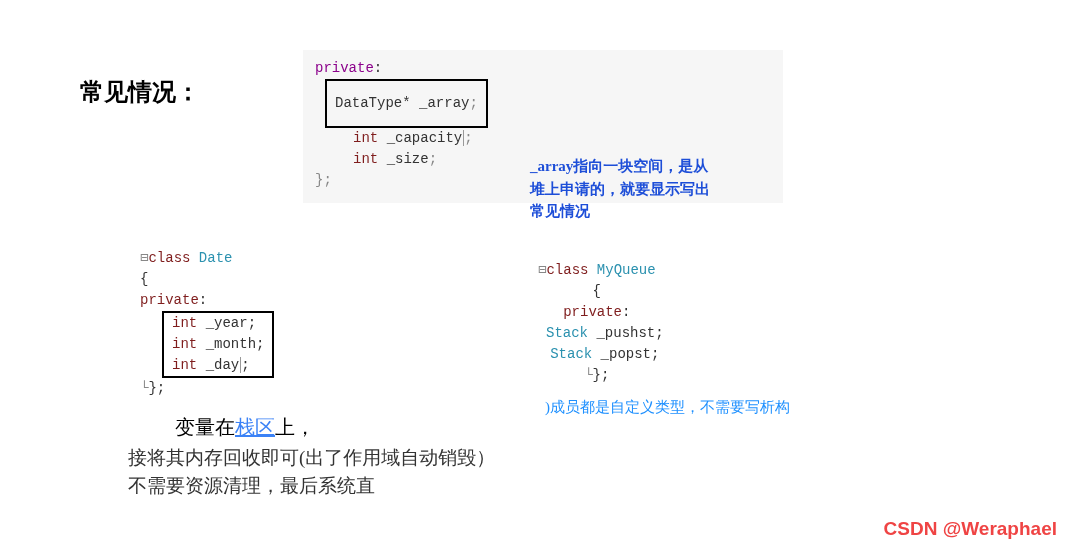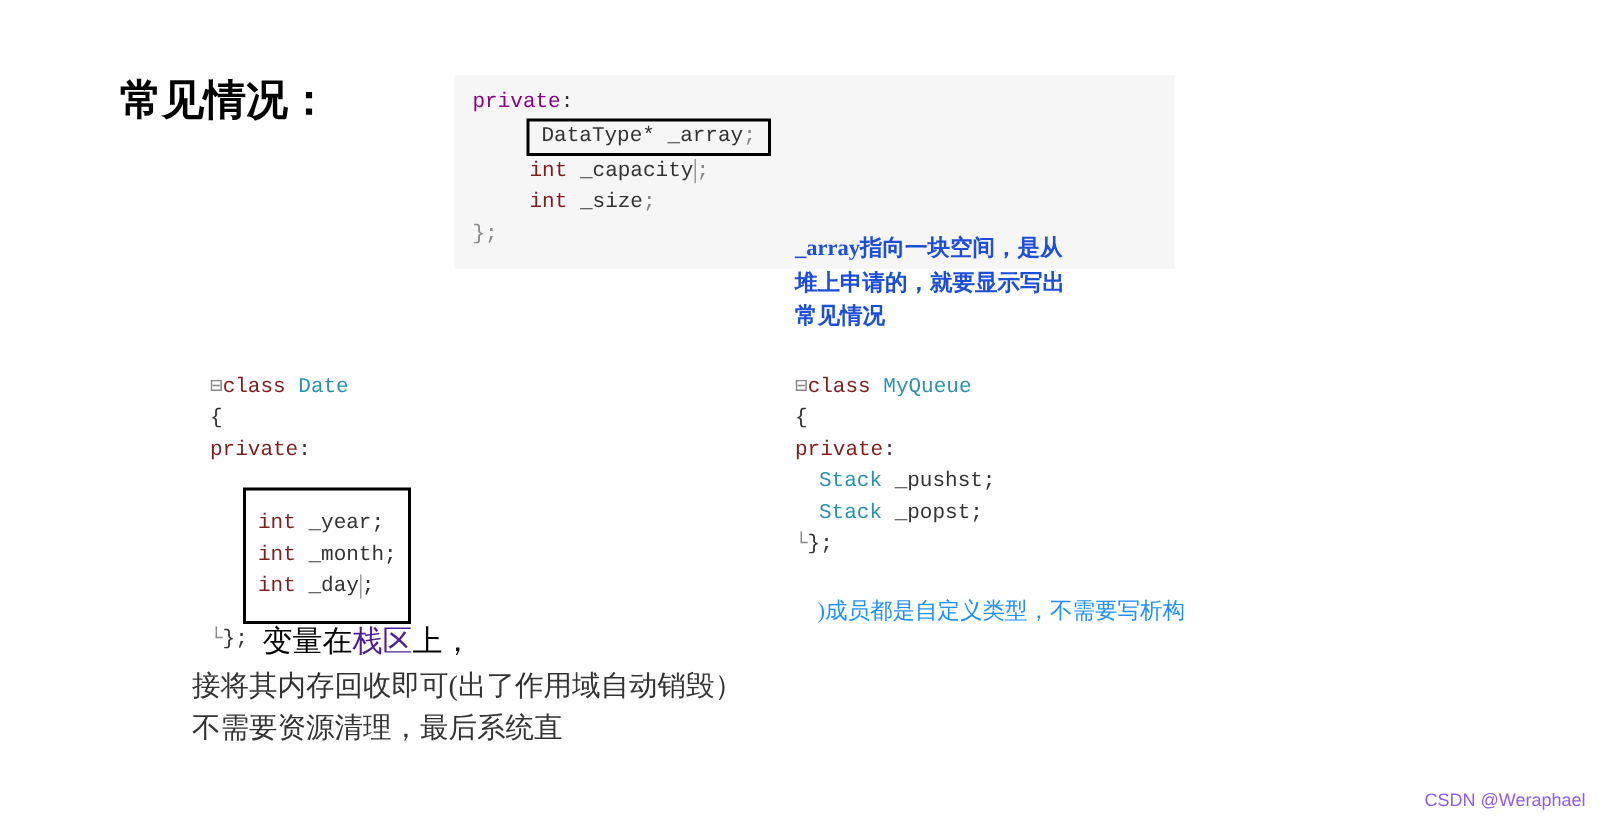--- a/index.html
+++ b/index.html
@@ -11,40 +11,40 @@
       position: relative;
     }
     .code-font { font-family: Consolas, "Courier New", monospace; font-size: 14px; line-height: 1.5; }
     .kw-purple { color: #8b008b; }
     .kw-blue { color: #7f1d1d; }
     .ty-teal { color: #2b91af; }
     .punct { color: #333; }
     .gray { color: #888; }
     .title {
       position: absolute;
-      top: 48px;
+      top: 76px;
       left: 80px;
-      font-size: 28px;
+      font-size: 24px;
       font-weight: bold;
       color: #000;
       font-family: "SimSun", serif;
     }
     .block-top {
       position: absolute;
       top: 50px;
       left: 303px;
       width: 480px;
       background: #f6f6f6;
       padding: 8px 12px 12px 12px;
     }
     .box1 {
       border: 2.5px solid #000;
       display: inline-block;
-      padding: 0 8px;
-      margin-left: 36px;
+      padding: 12px 8px;
+      margin-left: 10px;
       font-family: Liberation Mono, monospace;
     }
     .indent1 { margin-left: 38px; }
     .annot-top {
       position: absolute;
       top: 155px;
       left: 530px;
       font-size: 15px;
       color: #1d4ed8;
       line-height: 1.5;
@@ -52,62 +52,64 @@
       font-weight: bold;
     }
     .block-left {
       position: absolute;
       top: 248px;
       left: 140px;
     }
     .box2 {
       border: 2.5px solid #000;
       display: inline-block;
-      padding: 12px 8px;
+      padding: 0 8px;
       margin-left: 22px;
-      margin-top: 14px;
+      margin-top: 0;
     }
     .annot-left1 {
       position: absolute;
       top: 414px;
       left: 175px;
       font-size: 20px;
       font-family: "SimSun", serif;
     }
-    .annot-left1 .red { color: #4c1d95; }
+    .annot-left1 .red { color: #3b82f6; text-decoration: underline; }
     .annot-left2 {
       position: absolute;
       top: 444px;
       left: 128px;
       font-size: 19px;
       font-family: "SimSun", serif;
       color: #333;
       line-height: 1.45;
     }
     .block-right {
       position: absolute;
-      top: 248px;
+      top: 260px;
       left: 530px;
+      text-align: center;
     }
     .indent-r { margin-left: 16px; }
     .annot-right {
       position: absolute;
       top: 398px;
       left: 545px;
       color: #1e90ff;
       font-size: 15px;
       font-family: "SimSun", serif;
     }
     .watermark {
       position: absolute;
       bottom: 6px;
       right: 10px;
-      color: #8b5cf6;
-      font-size: 12px;
+      color: #ef4444;
+      font-size: 19px;
       font-family: Arial, sans-serif;
+      font-weight: bold;
     }
     .cursor-bar::after { content: ""; border-right: 1px solid #999; margin-left: 1px; }
   </style>
 </head>
 <body>
 
 <div class="title">常见情况：</div>
 
 <div class="block-top code-font">
   <div>

